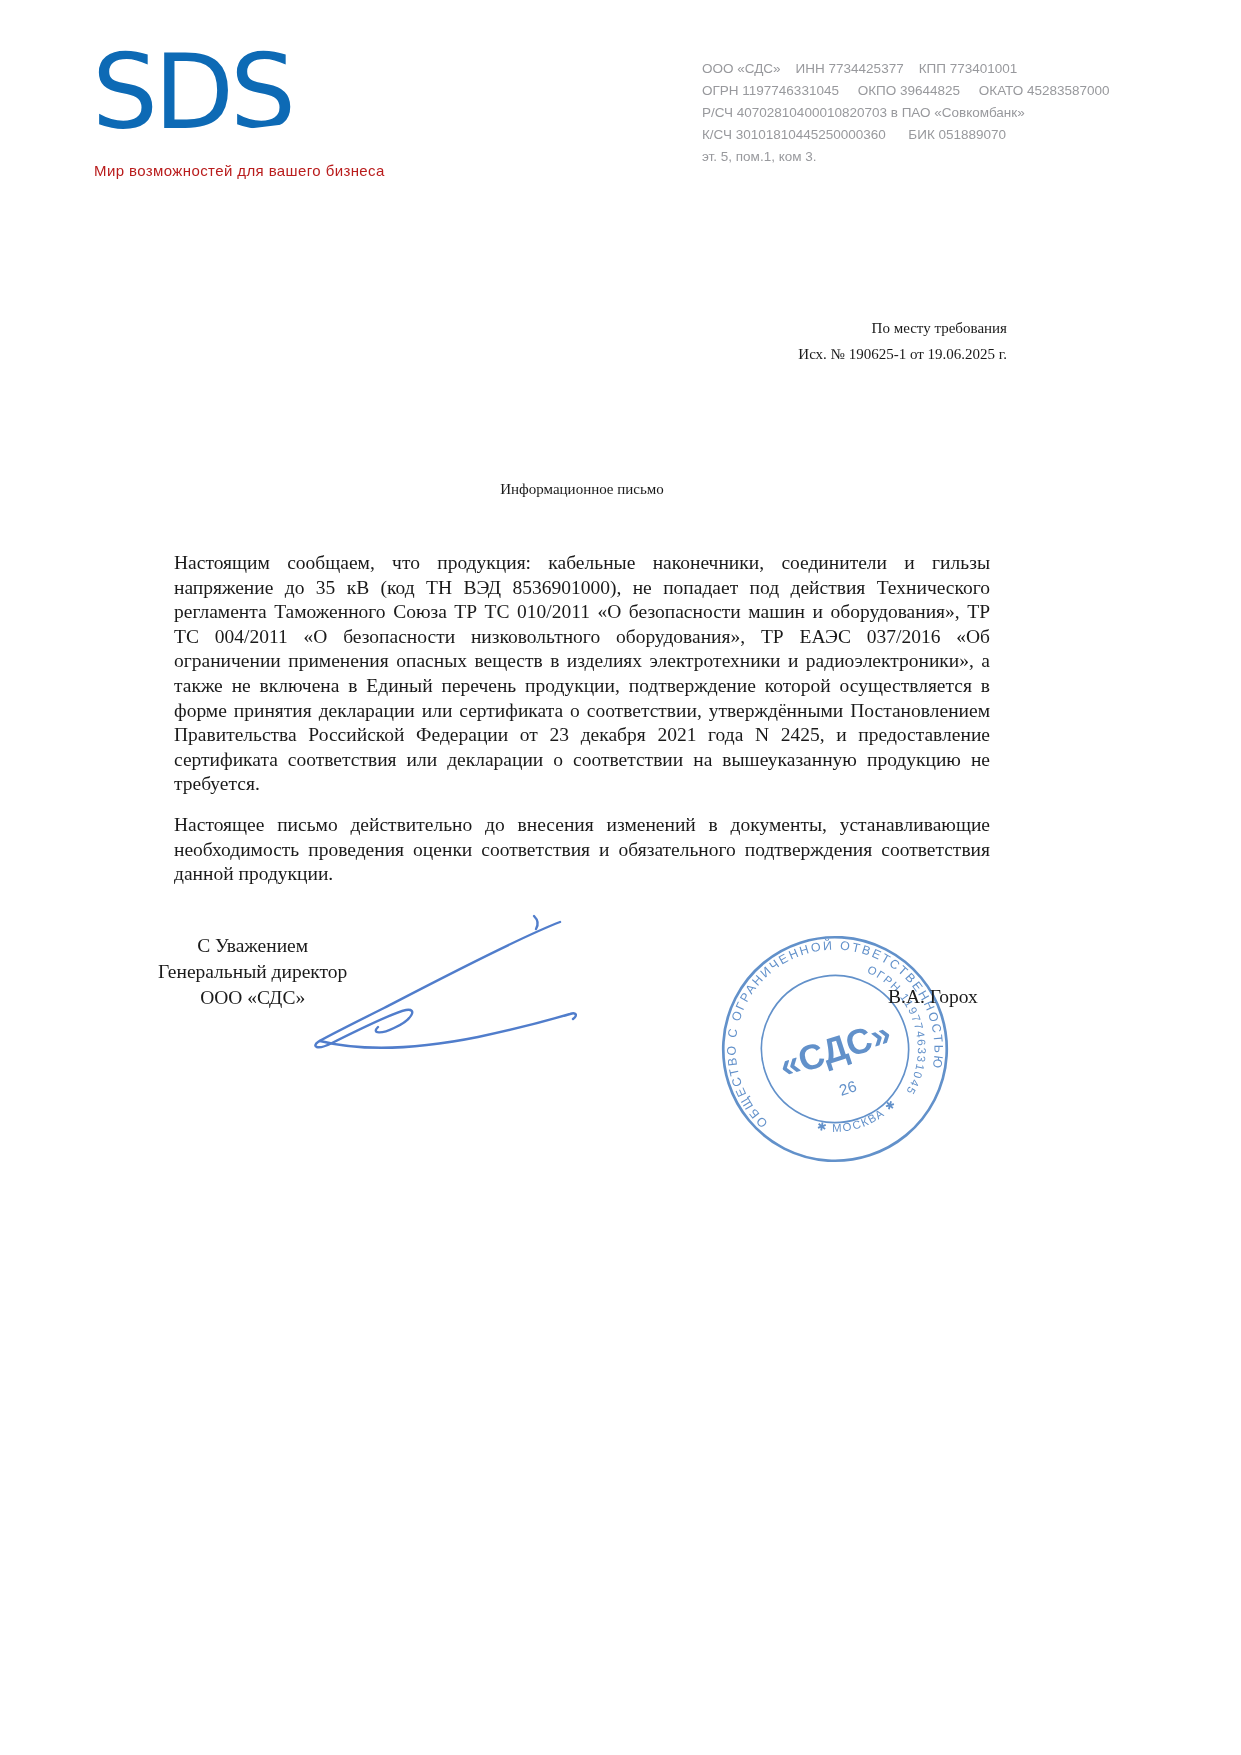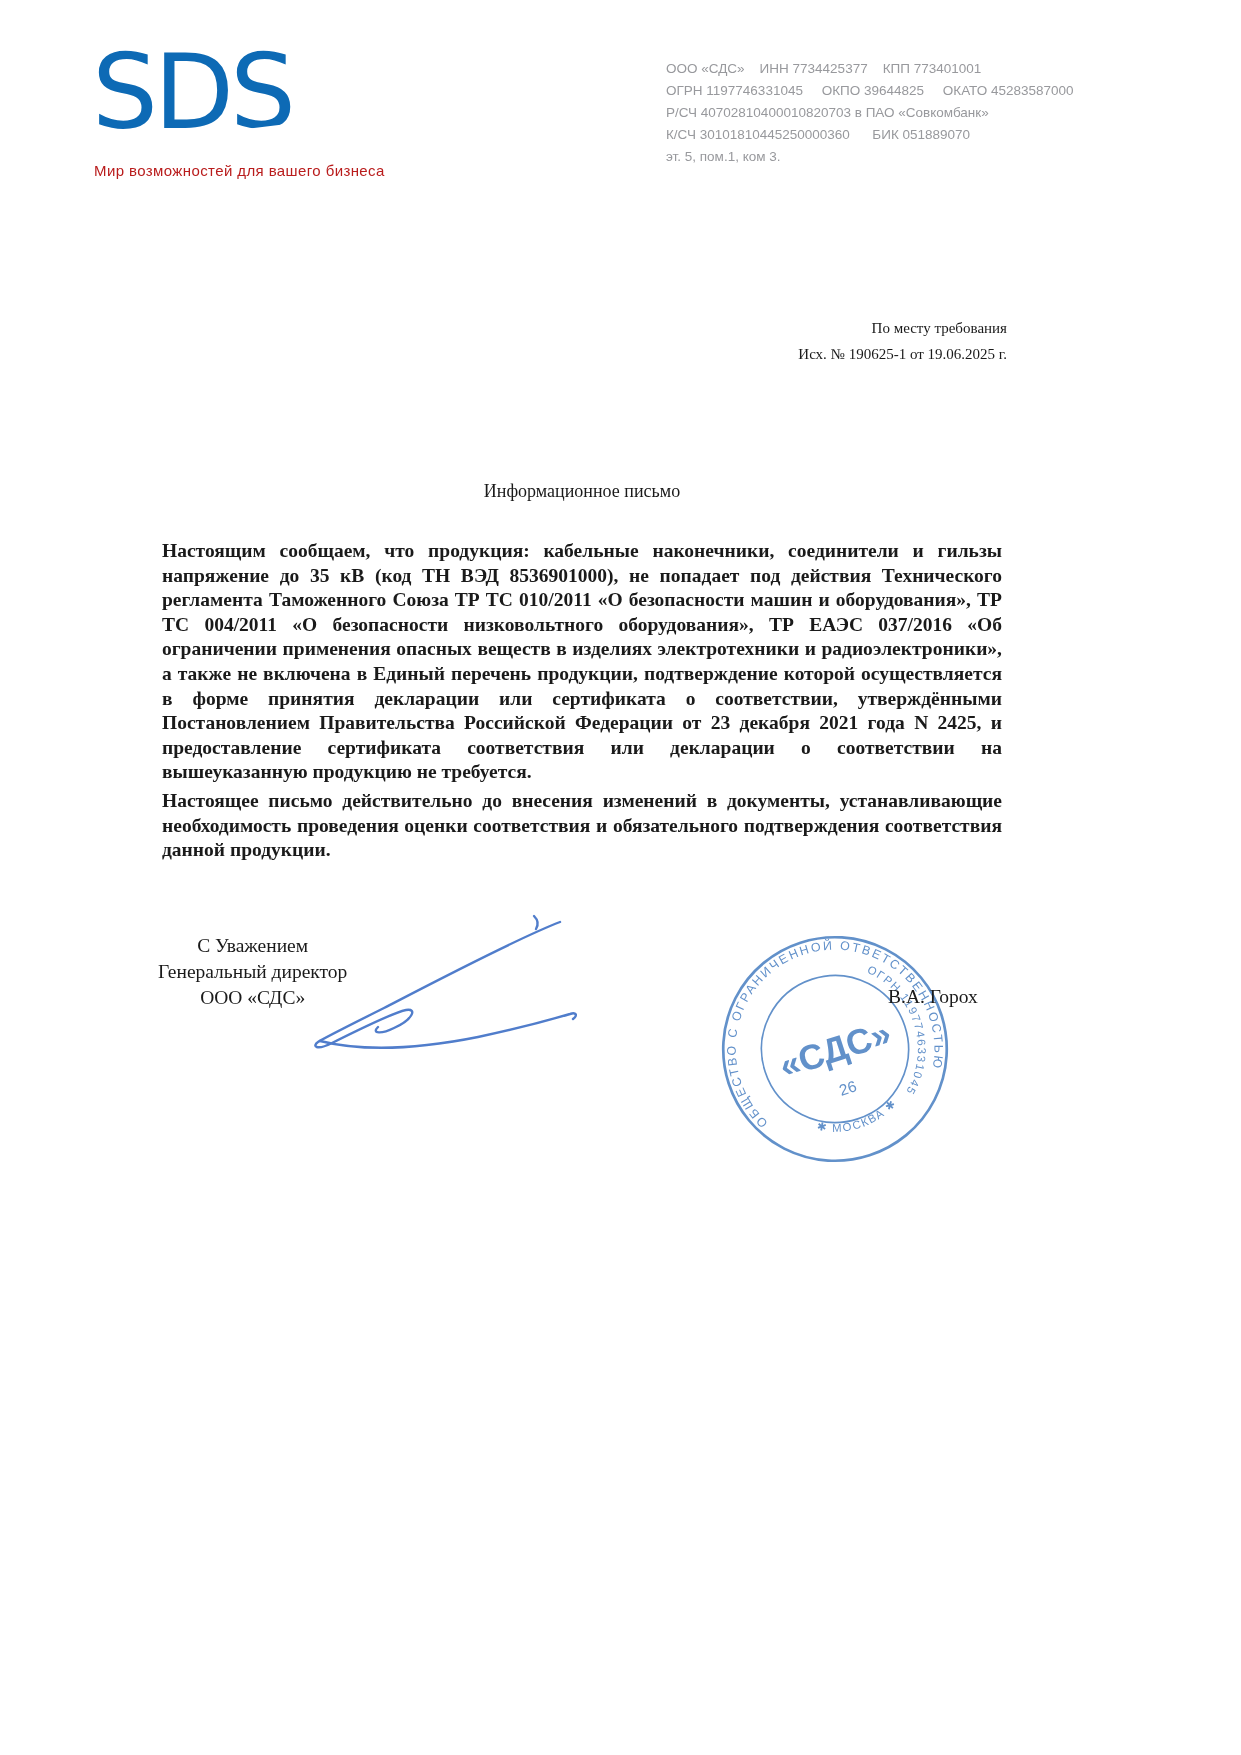--- a/index.html
+++ b/index.html
@@ -52,54 +52,54 @@
   }
   .company-details {
     position: absolute;
     left: 666px;
     top: 58px;
     font-family: "Liberation Sans", sans-serif;
     font-size: 13.5px;
     line-height: 22px;
     color: #98999d;
   }
-  .company-details div { white-space: pre-wrap; }
+  .company-details div { white-space: pre-wrap; margin-left: 36px; }
 
   
   .reference-block {
     position: absolute;
     left: 500px;
     top: 315px;
     width: 507px;
     text-align: right;
     font-size: 15px;
     line-height: 26px;
   }
 
   
   .letter-title {
     position: absolute;
     left: 158px;
     top: 481px;
     width: 848px;
     text-align: center;
-    font-size: 18px;
+    font-size: 15px;
   }
 
   
   .letter-body {
     position: absolute;
     left: 158px;
     top: 535px;
     width: 848px;
     font-size: 19.5px;
     line-height: 24.6px;
     text-align: justify;
   }
-  .letter-body p { margin: 4px; font-weight: bold; }
+  .letter-body p { margin: 16px; }
 
   
   .signature-block {
     position: absolute;
     left: 158px;
     top: 933px;
     font-size: 19.5px;
     line-height: 26px;
     text-align: center;
   }

